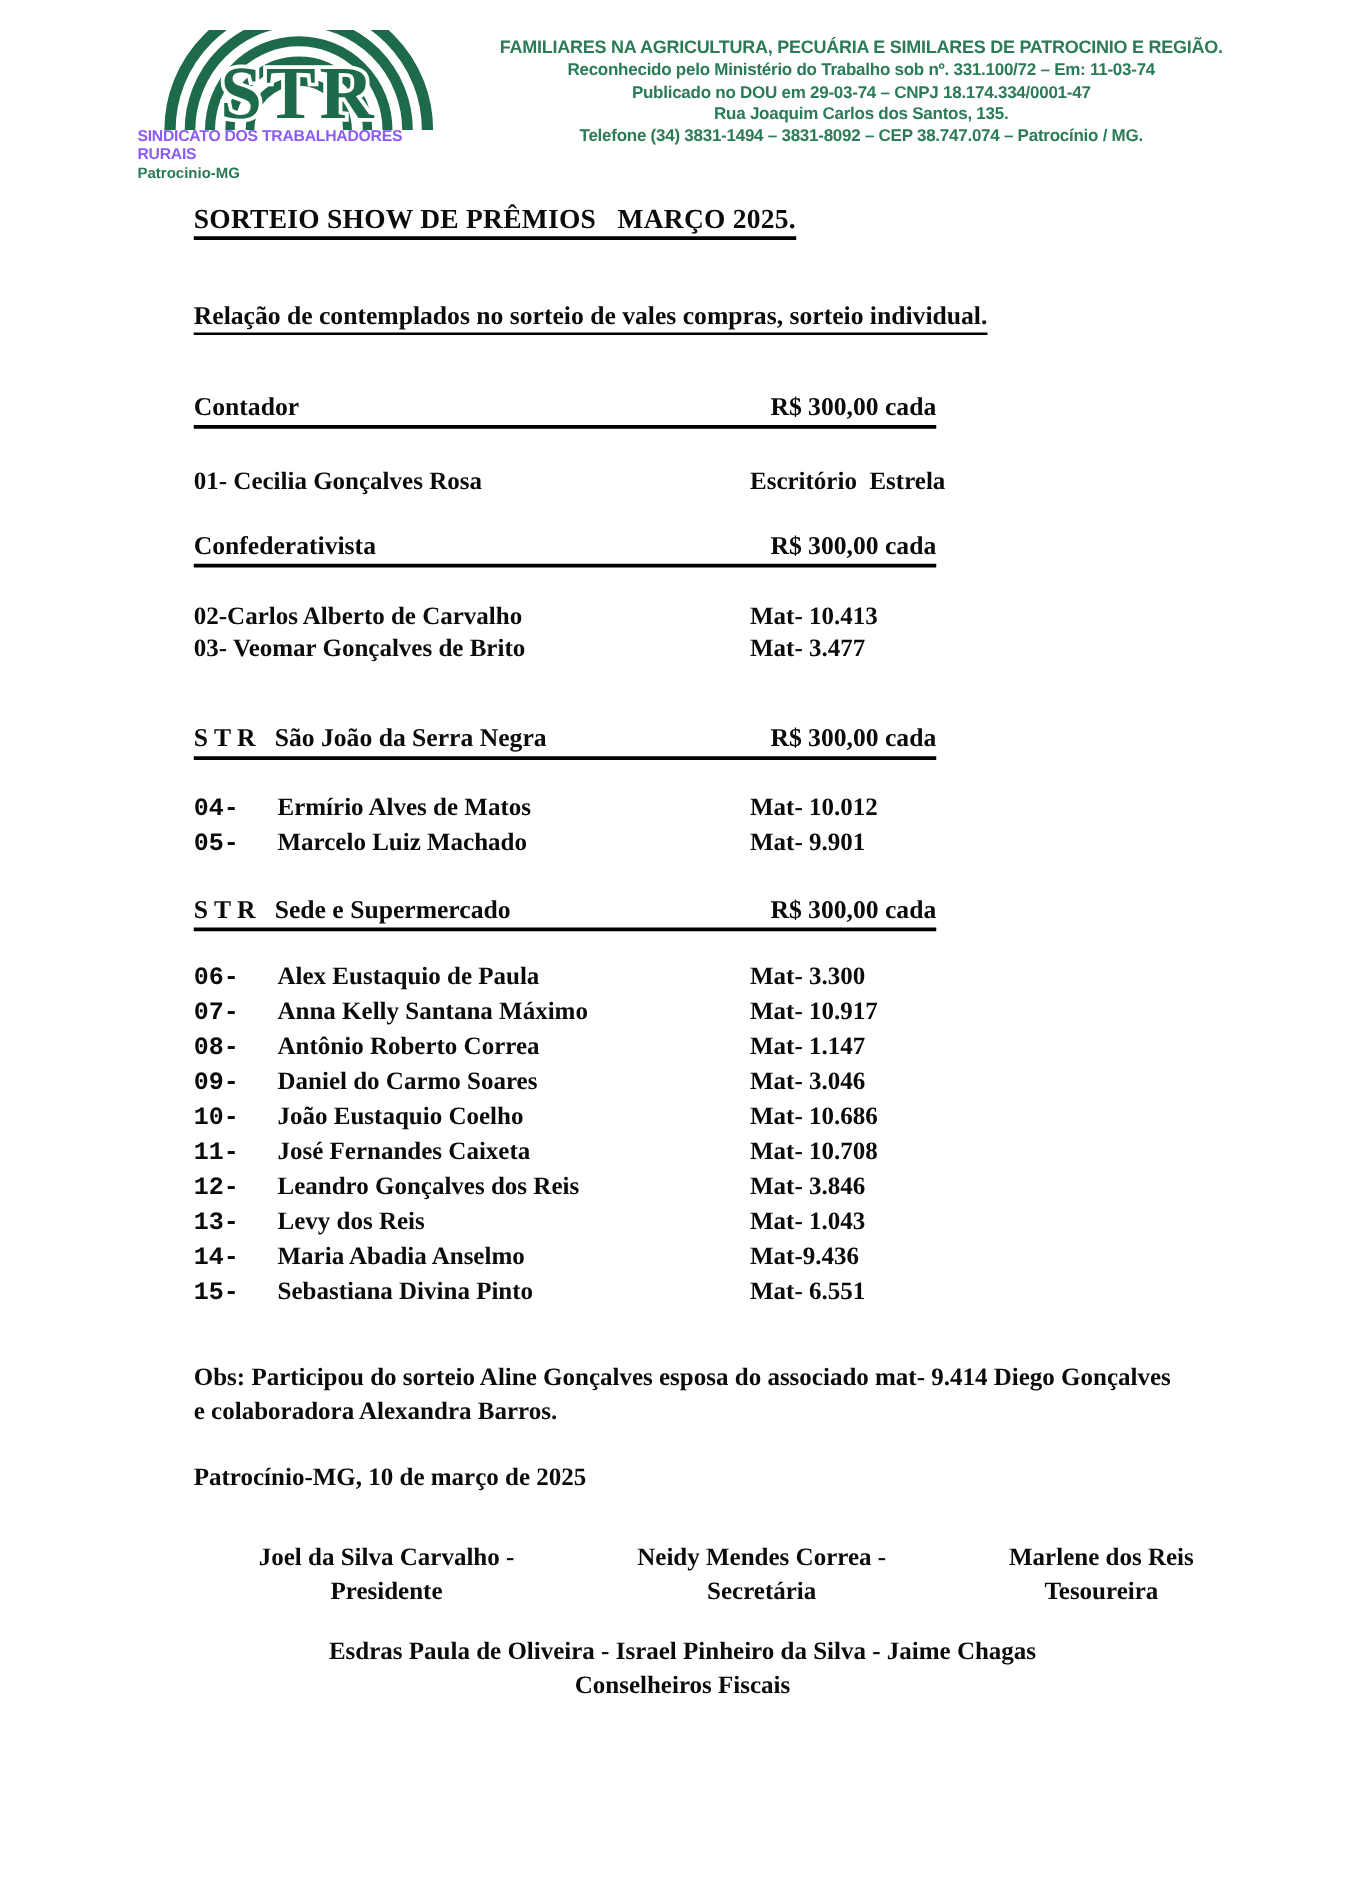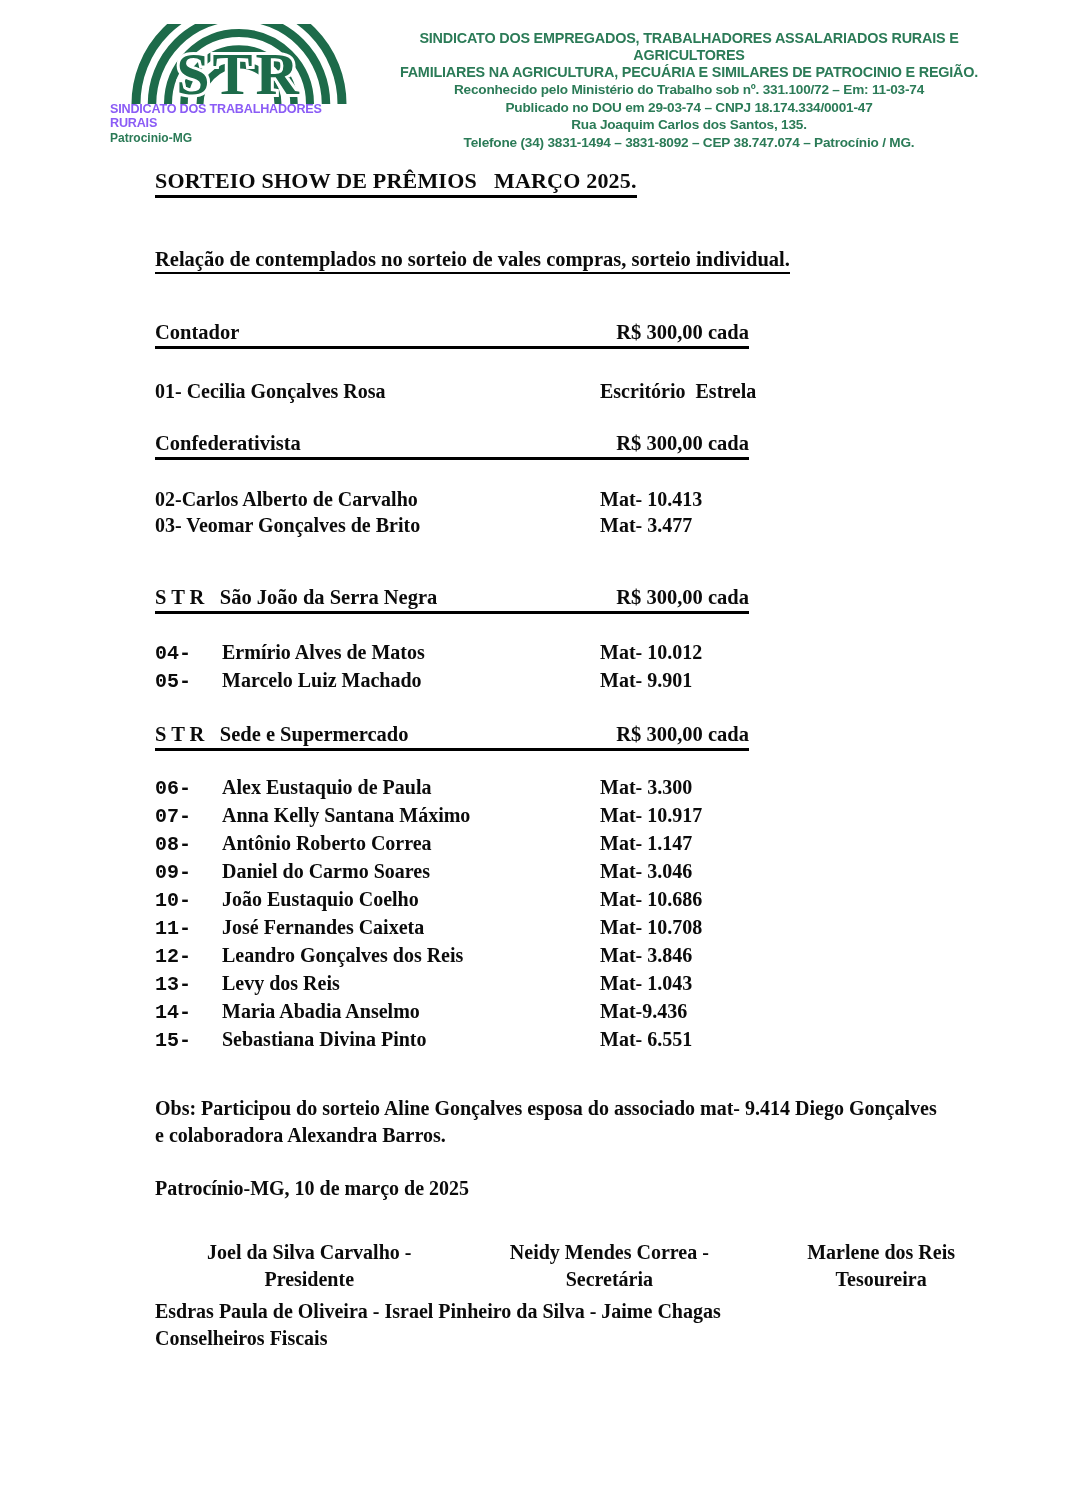--- a/index.html
+++ b/index.html
@@ -69,21 +69,21 @@
 
   .obs{margin-top:41px;width:782px;font-size:20px;line-height:26.5px;}
   .dateline{margin-top:29px;font-size:20px;}
 
   .sigs{
     margin-top:39px;margin-left:52px;width:748px;
     display:flex;justify-content:space-between;
     text-align:center;font-size:20px;line-height:27px;
   }
   .council{
-    margin-top:5px;width:782px;text-align:left;
+    margin-top:21px;width:782px;text-align:center;
     font-size:20px;line-height:27px;
   }
 </style>
 </head>
 <body>
 
 <div class="page">
 
   <header class="letterhead">
     <div class="logo">
@@ -95,21 +95,20 @@
           <path d="M70,80 A55 55 0 0 1 180,80" stroke-width="7.5"></path>
           <path d="M86,80 A39 39 0 0 1 164,80" stroke-width="7"></path>
         </g>
         <text x="125" y="70" text-anchor="middle" font-family="Liberation Serif, serif" font-weight="bold" font-size="60" letter-spacing="3" fill="#1d6b4a" stroke="#ffffff" stroke-width="6" paint-order="stroke" data-bind="logo.acronym">STR</text>
       </svg>
       <div class="logo-name" data-bind="logo.name">SINDICATO DOS TRABALHADORES RURAIS</div>
       <div class="logo-city" data-bind="logo.city">Patrocinio-MG</div>
     </div>
 
     <div class="lh-text">
-      <div class="lh-big" data-bind="letterhead.line1">SINDICATO DOS EMPREGADOS, TRABALHADORES ASSALARIADOS RURAIS E AGRICULTORES</div>
       <div class="lh-big" data-bind="letterhead.line2">FAMILIARES NA AGRICULTURA, PECUÁRIA E SIMILARES DE PATROCINIO E REGIÃO.</div>
       <div class="lh-small" data-bind="letterhead.line3">Reconhecido pelo Ministério do Trabalho sob nº. 331.100/72 – Em: 11-03-74</div>
       <div class="lh-small" data-bind="letterhead.line4">Publicado no DOU em 29-03-74 – CNPJ 18.174.334/0001-47</div>
       <div class="lh-small" data-bind="letterhead.line5">Rua Joaquim Carlos dos Santos, 135.</div>
       <div class="lh-small" data-bind="letterhead.line6">Telefone (34) 3831-1494 – 3831-8092 – CEP 38.747.074 – Patrocínio / MG.</div>
     </div>
   </header>
 
   <main class="docbody">
 

